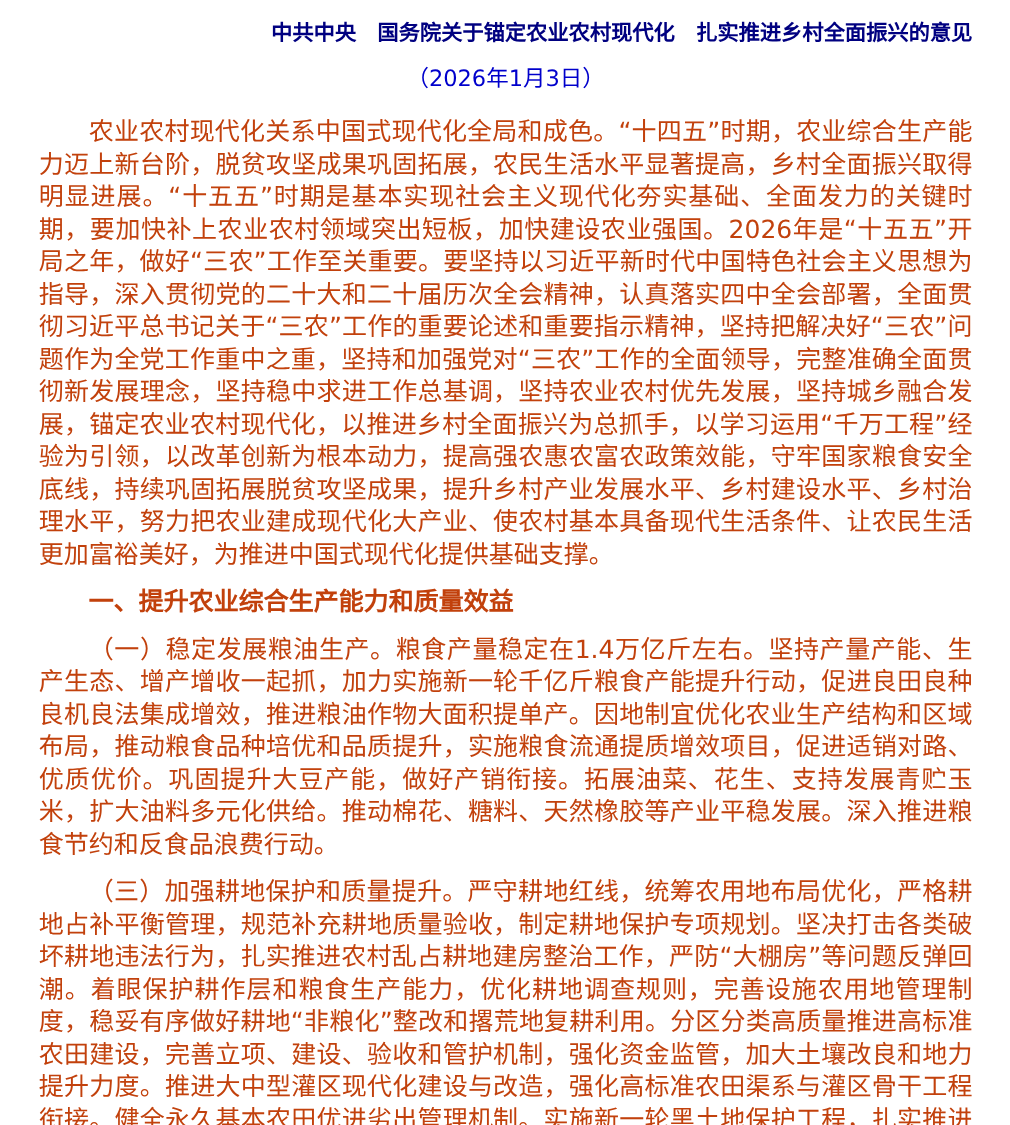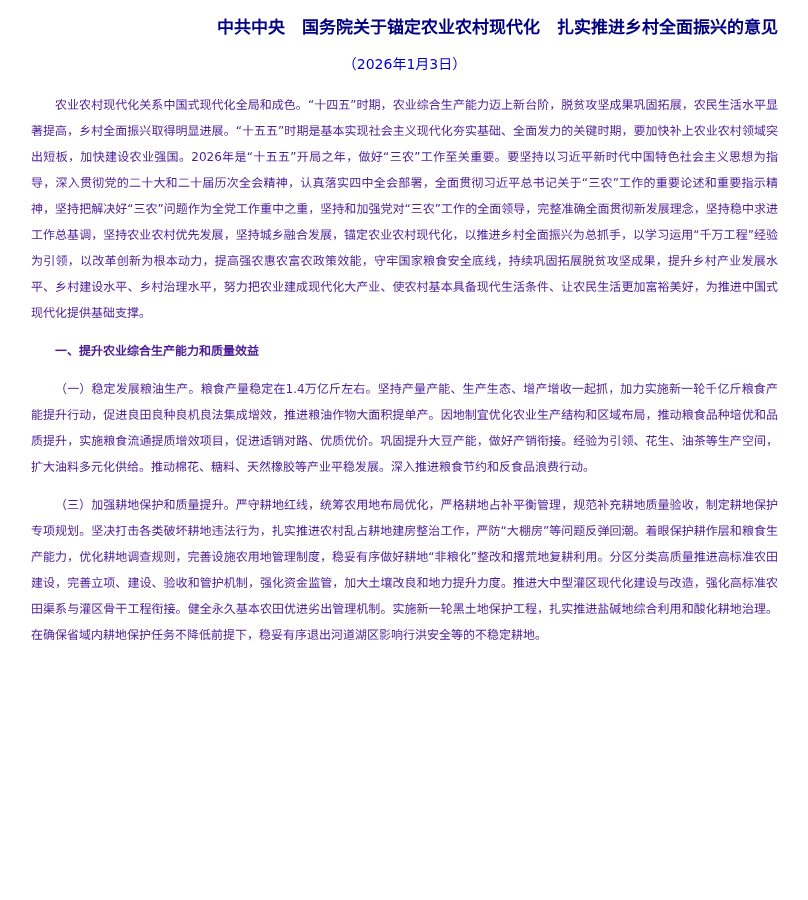--- a/index.html
+++ b/index.html
@@ -21,31 +21,31 @@
   .doc-title {
     margin: 8px 0 0 0;
     font-size: 17px;
     line-height: 22px;
     font-weight: bold;
     text-align: right;
     color: #000080;
   }
   .doc-date {
     margin-top: 16px;
-    font-size: 14px;
+    font-size: 18px;
     line-height: 20px;
     text-align: center;
     color: #0000CC;
     font-weight: normal;
   }
   .body-text p {
     margin: 0 0 12px 0;
-    font-size: 12px;
+    font-size: 20px;
     line-height: 26px;
-    color: #4c1d95;
+    color: #c2410c;
     text-align: justify;
     text-indent: 2em;
     word-break: break-all;
   }
   .body-text p.intro {
     margin-top: 18px;
   }
   .section-heading {
     margin: 0 0 8px 0;
     font-size: 16px;
@@ -64,20 +64,20 @@
   <h1 class="doc-title">中共中央　国务院关于锚定农业农村现代化　扎实推进乡村全面振兴的意见</h1>
 
   <div class="doc-date">（2026年1月3日）</div>
 
   <div class="body-text">
 
     <p class="intro">农业农村现代化关系中国式现代化全局和成色。“十四五”时期，农业综合生产能力迈上新台阶，脱贫攻坚成果巩固拓展，农民生活水平显著提高，乡村全面振兴取得明显进展。“十五五”时期是基本实现社会主义现代化夯实基础、全面发力的关键时期，要加快补上农业农村领域突出短板，加快建设农业强国。2026年是“十五五”开局之年，做好“三农”工作至关重要。要坚持以习近平新时代中国特色社会主义思想为指导，深入贯彻党的二十大和二十届历次全会精神，认真落实四中全会部署，全面贯彻习近平总书记关于“三农”工作的重要论述和重要指示精神，坚持把解决好“三农”问题作为全党工作重中之重，坚持和加强党对“三农”工作的全面领导，完整准确全面贯彻新发展理念，坚持稳中求进工作总基调，坚持农业农村优先发展，坚持城乡融合发展，锚定农业农村现代化，以推进乡村全面振兴为总抓手，以学习运用“千万工程”经验为引领，以改革创新为根本动力，提高强农惠农富农政策效能，守牢国家粮食安全底线，持续巩固拓展脱贫攻坚成果，提升乡村产业发展水平、乡村建设水平、乡村治理水平，努力把农业建成现代化大产业、使农村基本具备现代生活条件、让农民生活更加富裕美好，为推进中国式现代化提供基础支撑。</p>
 
     <p class="section-heading">一、提升农业综合生产能力和质量效益</p>
 
-    <p>（一）稳定发展粮油生产。粮食产量稳定在1.4万亿斤左右。坚持产量产能、生产生态、增产增收一起抓，加力实施新一轮千亿斤粮食产能提升行动，促进良田良种良机良法集成增效，推进粮油作物大面积提单产。因地制宜优化农业生产结构和区域布局，推动粮食品种培优和品质提升，实施粮食流通提质增效项目，促进适销对路、优质优价。巩固提升大豆产能，做好产销衔接。经验为引领、花生、油茶等生产空间，扩大油料多元化供给。推动棉花、糖料、天然橡胶等产业平稳发展。深入推进粮食节约和反食品浪费行动。</p>
+    <p>（一）稳定发展粮油生产。粮食产量稳定在1.4万亿斤左右。坚持产量产能、生产生态、增产增收一起抓，加力实施新一轮千亿斤粮食产能提升行动，促进良田良种良机良法集成增效，推进粮油作物大面积提单产。因地制宜优化农业生产结构和区域布局，推动粮食品种培优和品质提升，实施粮食流通提质增效项目，促进适销对路、优质优价。巩固提升大豆产能，做好产销衔接。拓展油菜、花生、支持发展青贮玉米，扩大油料多元化供给。推动棉花、糖料、天然橡胶等产业平稳发展。深入推进粮食节约和反食品浪费行动。</p>
 
 
     <p>（三）加强耕地保护和质量提升。严守耕地红线，统筹农用地布局优化，严格耕地占补平衡管理，规范补充耕地质量验收，制定耕地保护专项规划。坚决打击各类破坏耕地违法行为，扎实推进农村乱占耕地建房整治工作，严防“大棚房”等问题反弹回潮。着眼保护耕作层和粮食生产能力，优化耕地调查规则，完善设施农用地管理制度，稳妥有序做好耕地“非粮化”整改和撂荒地复耕利用。分区分类高质量推进高标准农田建设，完善立项、建设、验收和管护机制，强化资金监管，加大土壤改良和地力提升力度。推进大中型灌区现代化建设与改造，强化高标准农田渠系与灌区骨干工程衔接。健全永久基本农田优进劣出管理机制。实施新一轮黑土地保护工程，扎实推进盐碱地综合利用和酸化耕地治理。在确保省域内耕地保护任务不降低前提下，稳妥有序退出河道湖区影响行洪安全等的不稳定耕地。</p>
 
   </div>
 
 </div>
 
 </body></html>

